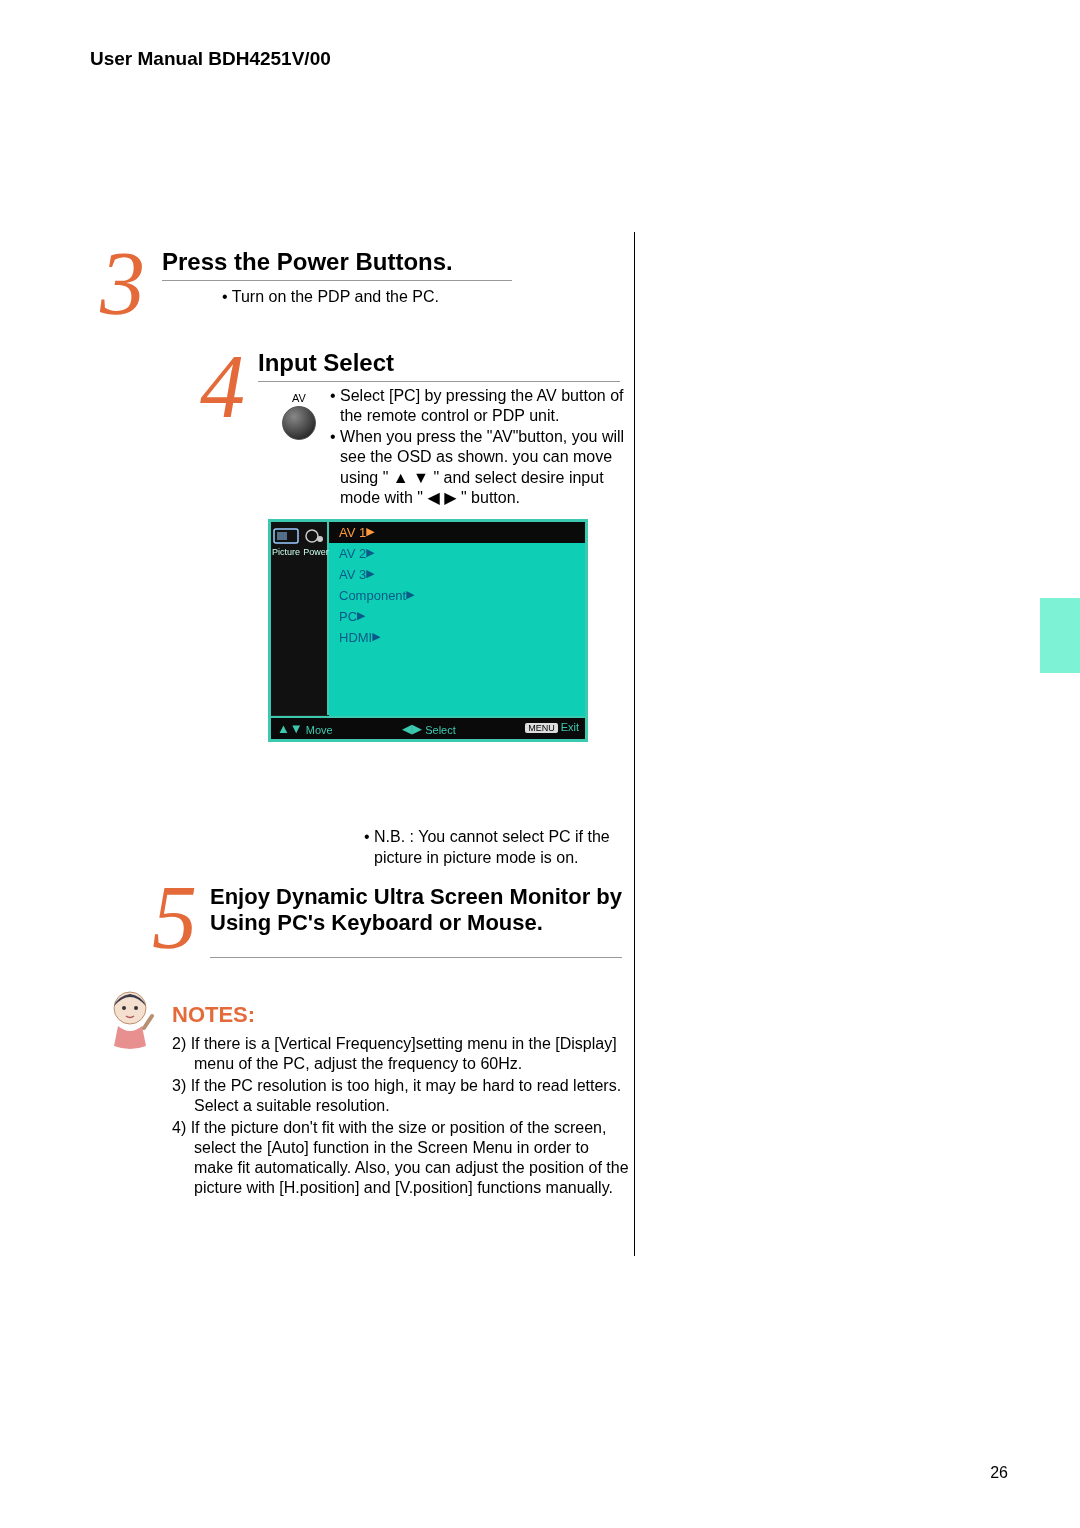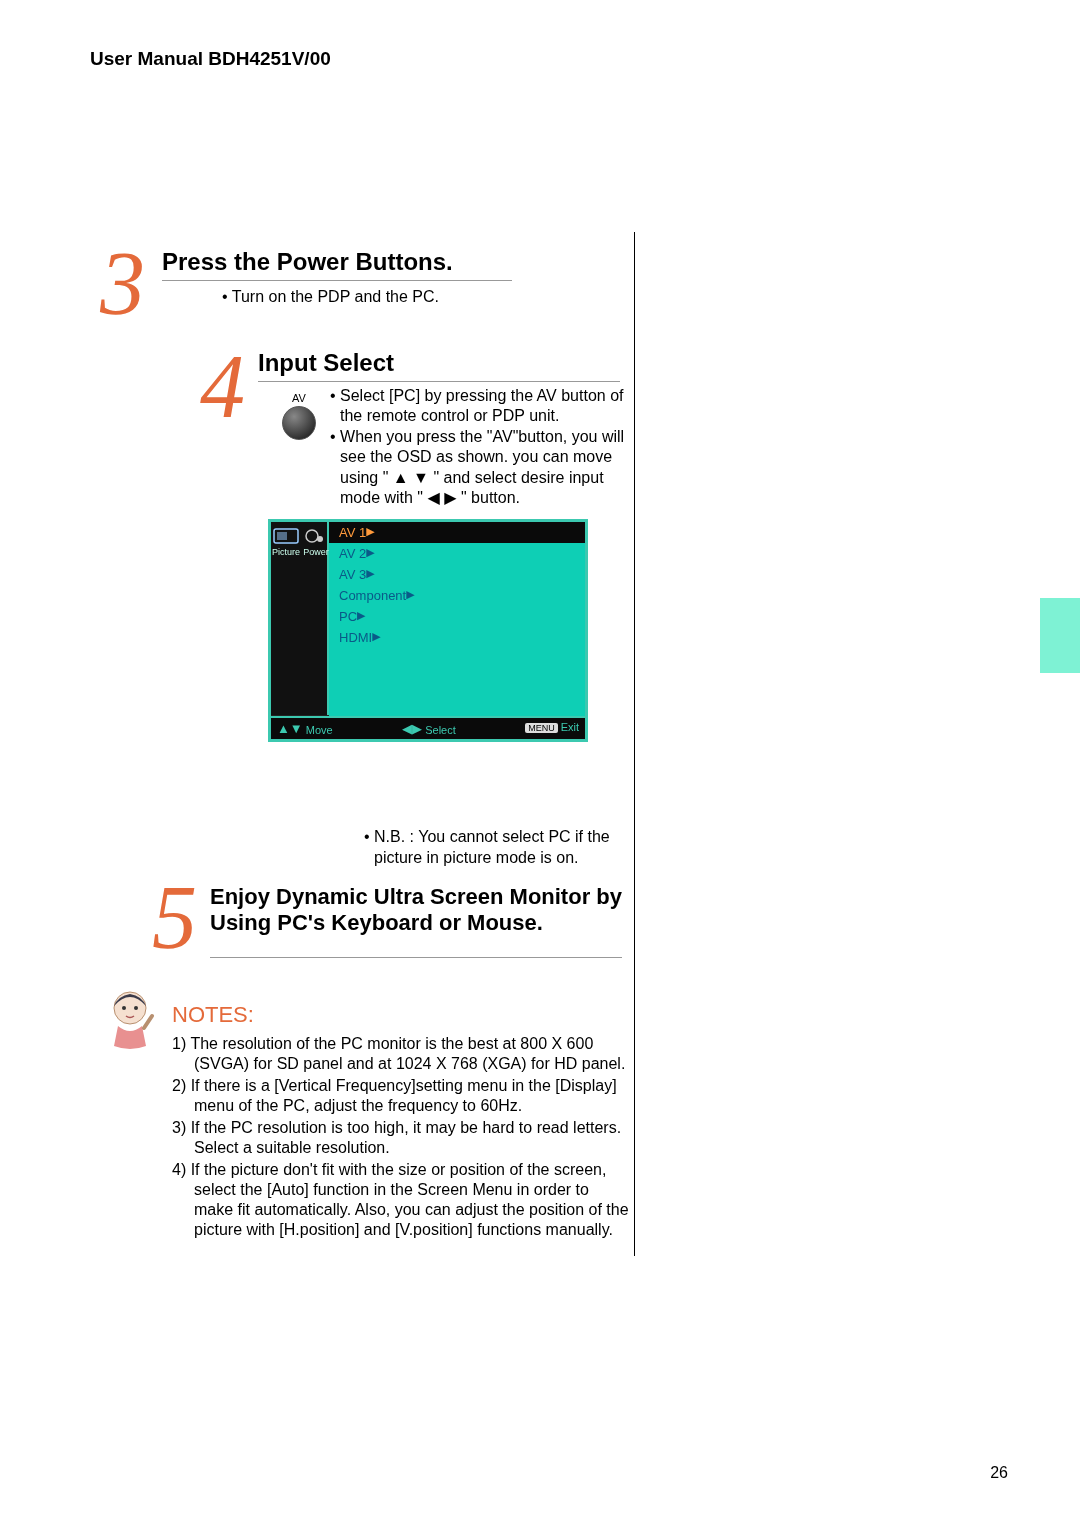--- a/index.html
+++ b/index.html
@@ -169,21 +169,21 @@
   }
 
   .notes-icon {
     position: absolute;
     top: 986px; left: 100px;
     width: 60px; height: 65px;
   }
   .notes-heading {
     position: absolute;
     top: 1002px; left: 172px;
-    font-size: 22px; font-weight: normal;
+    font-size: 22px; font-weight: bold;
     color: #e46a3a;
   }
   .notes-body {
     position: absolute;
     top: 1034px; left: 172px;
     width: 460px;
     font-size: 16px;
     line-height: 1.25;
   }
   .notes-body p { padding-left: 22px; text-indent: -22px; margin-bottom: 2px;}
@@ -299,19 +299,18 @@
   <circle cx="30" cy="22" r="16" fill="#f5e0d0" stroke="#b89070"></circle>
   <path d="M14 20 Q30 2 46 20 Q42 10 30 8 Q18 10 14 20" fill="#3a3a4a"></path>
   <circle cx="24" cy="22" r="2" fill="#333"></circle>
     <circle cx="36" cy="22" r="2" fill="#333"></circle>
   <path d="M26 30 Q30 33 34 30" stroke="#a55" fill="none" stroke-width="1.5"></path>
   <path d="M18 40 Q30 50 42 40 L46 60 Q30 66 14 60 Z" fill="#e89090"></path>
   <path d="M44 42 L52 30" stroke="#b89070" stroke-width="4" stroke-linecap="round"></path>
 </svg>
 <div class="notes-heading">NOTES:</div>
 <div class="notes-body">
-  <p>1) The resolution of the PC monitor is the best at 800 X 600 (SVGA) for SD panel and at 1024 X 768 (XGA) for HD panel.</p>
   <p>2) If there is a [Vertical Frequency]setting menu in the [Display] menu of the PC, adjust the frequency to 60Hz.</p>
   <p>3) If the PC resolution is too high, it may be hard to read letters. Select a suitable resolution.</p>
   <p>4) If the picture don't fit with the size or position of the screen, select the [Auto] function in the Screen Menu in order to make fit automatically. Also, you can adjust the position of the picture with [H.position] and [V.position] functions manually.</p>
 </div>
 
 <div class="page-num">26</div>
 
 </body></html>

